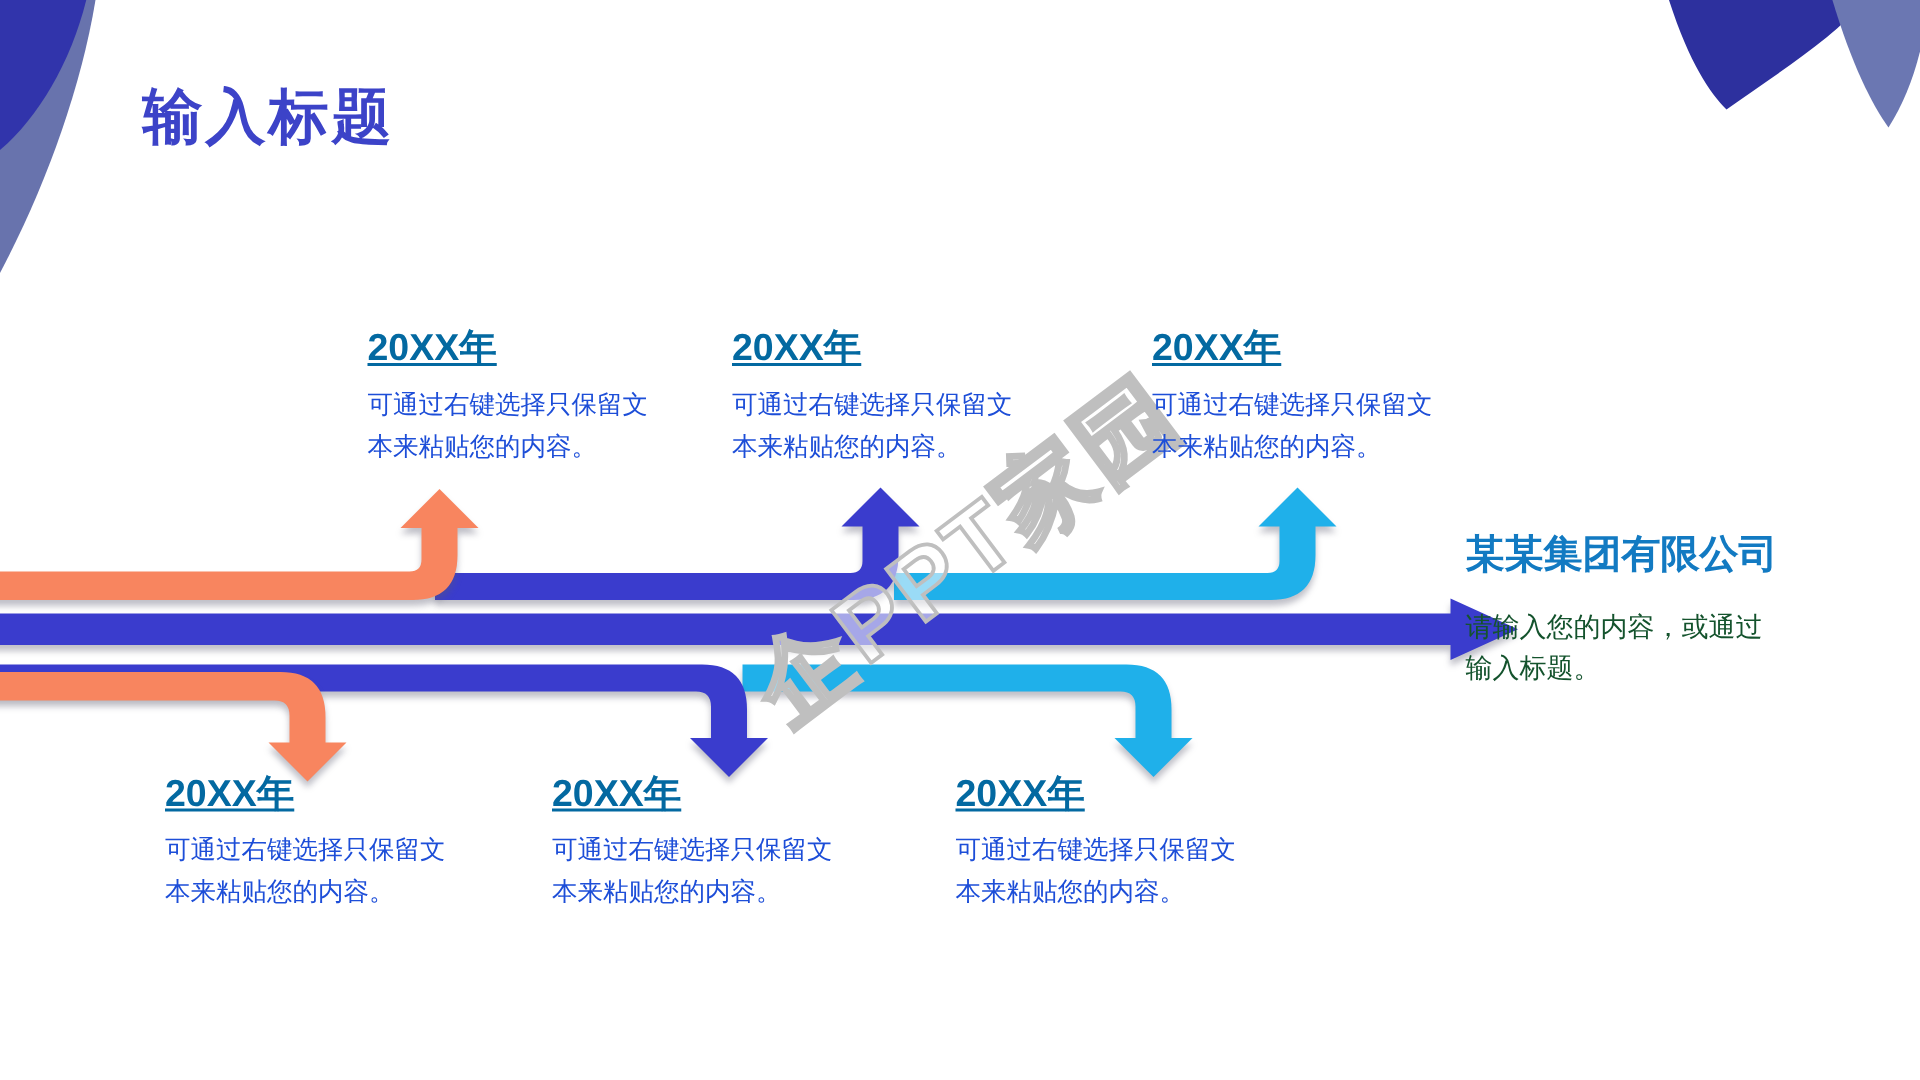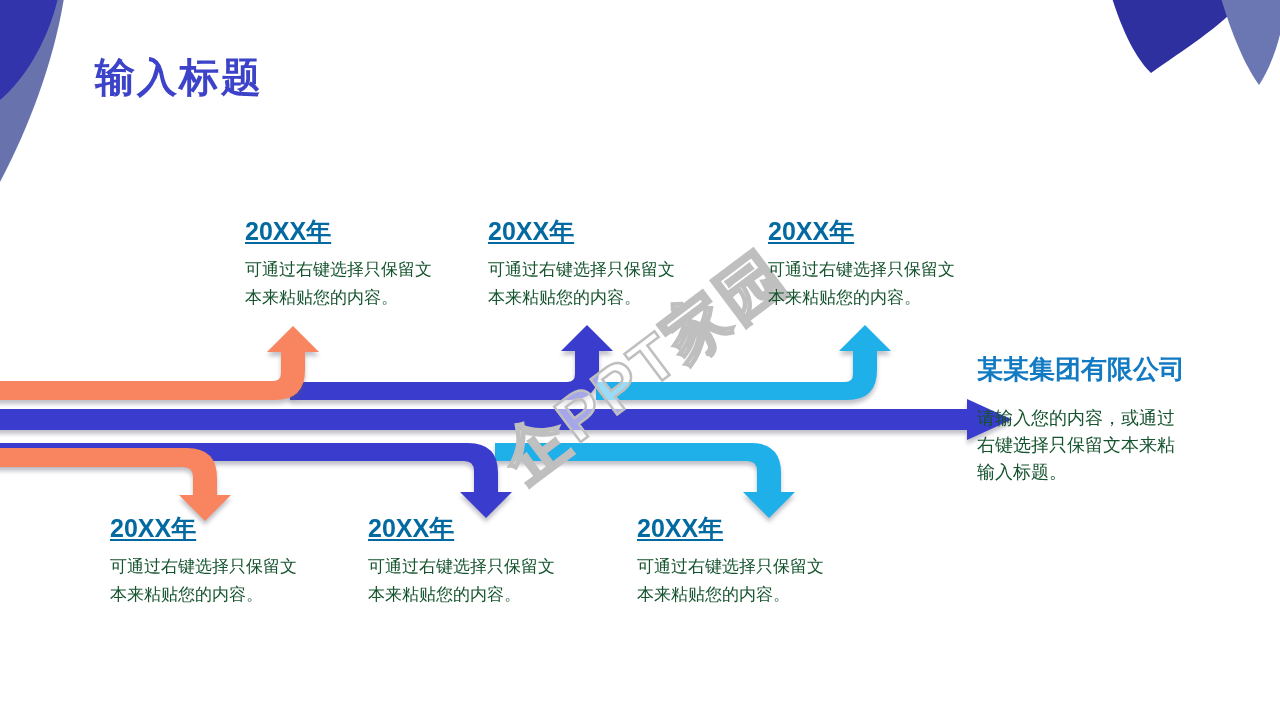--- a/index.html
+++ b/index.html
@@ -8,21 +8,21 @@
     overflow:hidden;font-family:"Liberation Sans","DejaVu Sans",sans-serif;
   }
   svg{position:absolute;left:0;top:0;}
   .shadowed{filter:drop-shadow(0 4px 2px rgba(90,90,110,.38));}
   .slide-title{
     position:absolute;left:95px;top:50px;font-size:40px;font-weight:bold;
     color:#3c43c8;letter-spacing:2px;white-space:nowrap;
   }
   .label{position:absolute;width:215px;}
   .label .year{font-size:25px;font-weight:bold;color:#0369a1;margin-bottom:8px;white-space:nowrap;text-decoration:underline;}
-  .label .desc{font-size:17px;color:#14532d;line-height:28px;}
+  .label .desc{font-size:17px;color:#1d4ed8;line-height:28px;}
   .label .desc .line{display:block;white-space:nowrap;}
   .summary{position:absolute;left:977px;top:352px;width:230px;}
   .summary .s-title{font-size:26px;font-weight:bold;color:#127ac2;white-space:nowrap;margin-bottom:18px;}
   .summary .desc{font-size:18px;color:#14532d;line-height:27px;}
   .summary .desc .line{display:block;white-space:nowrap;}
   .watermark{
     position:absolute;left:478px;top:318px;width:350px;height:95px;
     font-size:64px;font-weight:bold;letter-spacing:3px;white-space:nowrap;
     color:rgba(255,255,255,0.55);
     -webkit-text-stroke:2.5px #bfbfbf;
@@ -101,18 +101,17 @@
     <div class="desc">
       <span class="line">可通过右键选择只保留文</span>
       <span class="line">本来粘贴您的内容。</span>
     </div>
   </div>
 
   <div class="summary txt">
     <div class="s-title">某某集团有限公司</div>
     <div class="desc">
       <span class="line">请输入您的内容，或通过</span>
-      <span class="line">右键选择只保留文本来粘</span>
       <span class="line">输入标题。</span>
     </div>
   </div>
 
 </div>
 
 </body></html>

